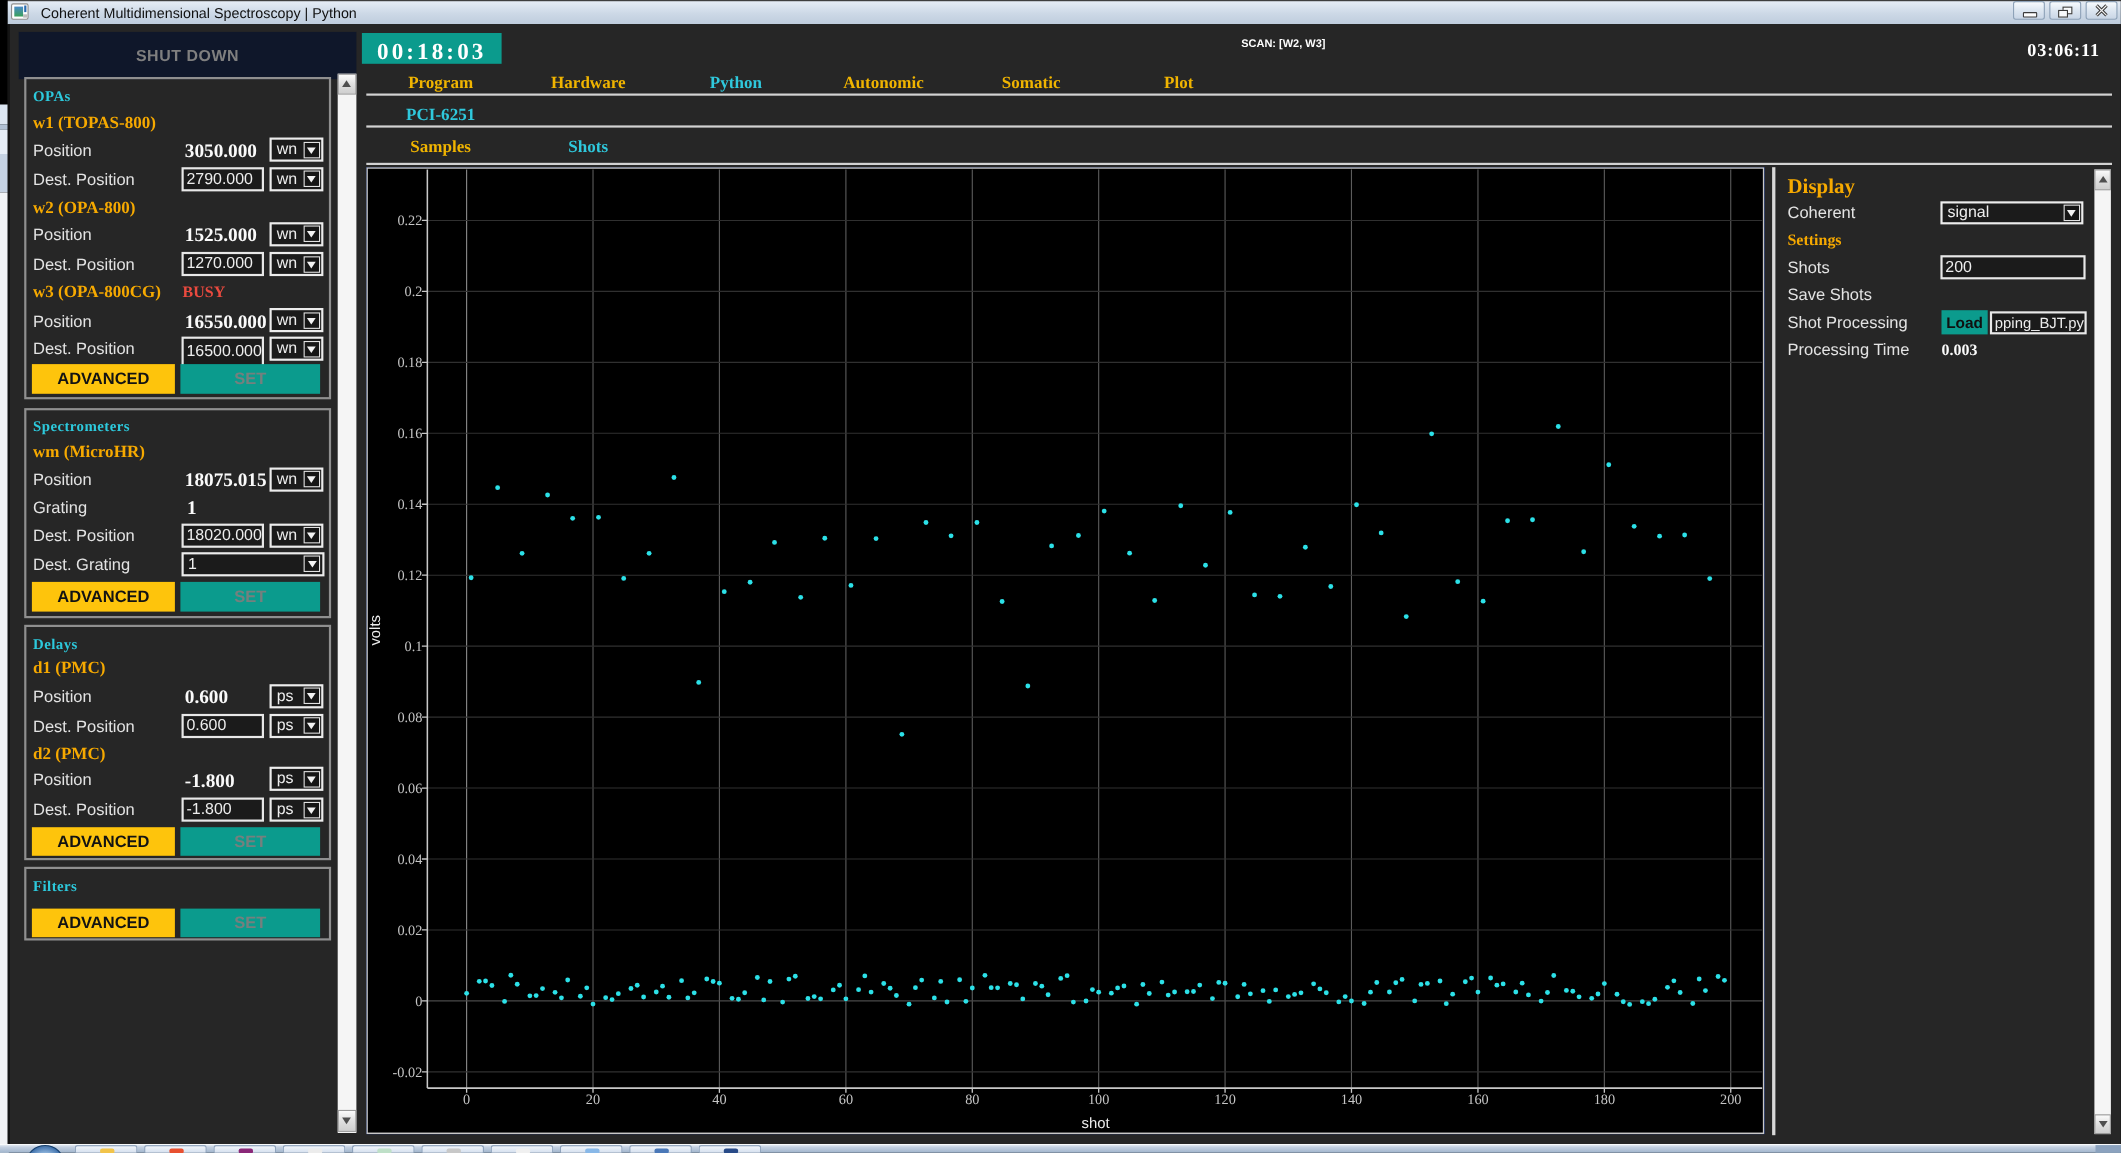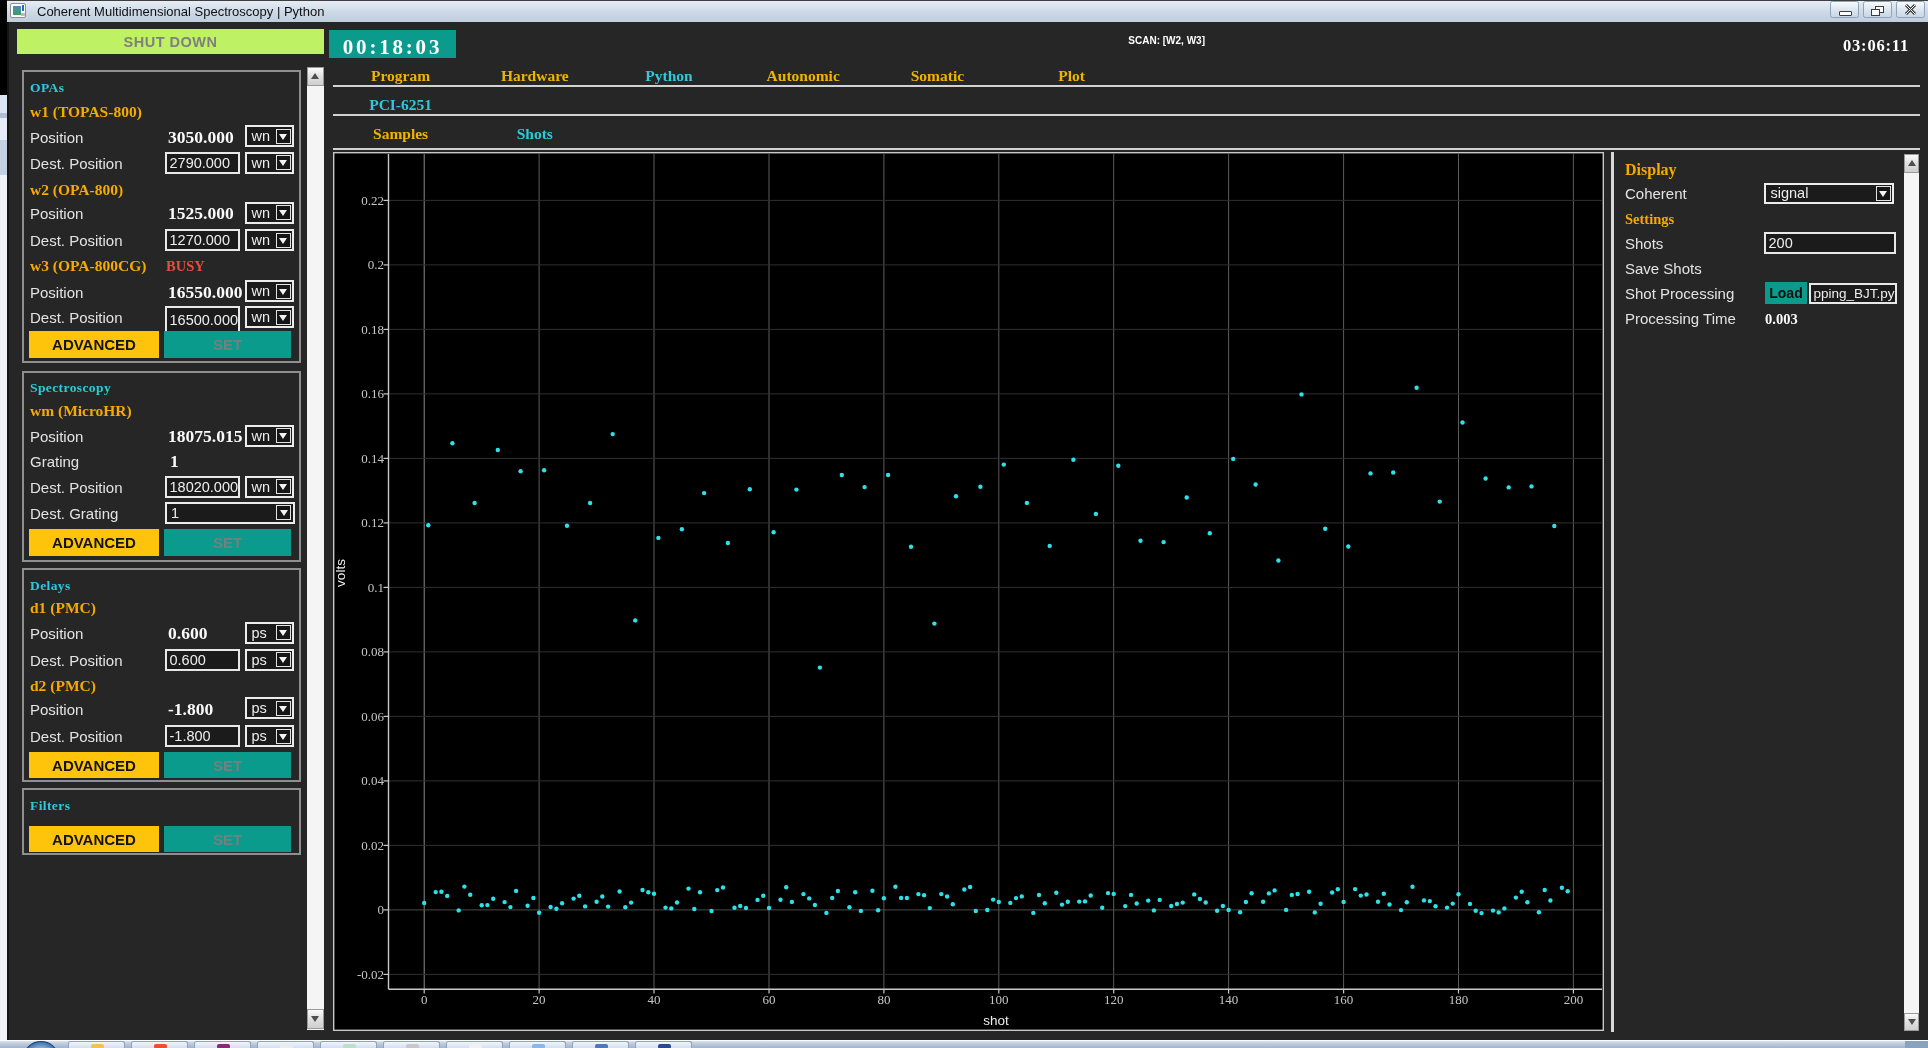--- a/index.html
+++ b/index.html
@@ -45,21 +45,21 @@
 <div class="a" style="left:1863px;top:1px;width:29px;height:17px;background:linear-gradient(#f8fbfe,#dfe8f2 45%,#c9d6e6);border:1px solid #8ea2b8;border-radius:2.5px">
     <div class="a" style="left:11px;top:3.5px;width:9px;height:7px;border:1.5px solid #3c3c3c;background:#f8fafc"></div>
     <div class="a" style="left:7px;top:6.5px;width:9px;height:7px;border:1.5px solid #3c3c3c;background:#f8fafc"></div>
   </div>
 <div class="a" style="left:1896px;top:1px;width:29px;height:17px;background:linear-gradient(#f8fbfe,#dfe8f2 45%,#c9d6e6);border:1px solid #8ea2b8;border-radius:2.5px"><svg width="27" height="15" viewBox="0 0 27 15">
       <path d="M9 3 L18 12 M18 3 L9 12" stroke="#3c3c3c" stroke-width="3"></path>
       <path d="M9 3 L18 12 M18 3 L9 12" stroke="#f4f4f4" stroke-width="1"></path>
     </svg></div>
 <div class="a" style="left:7px;top:22px;width:1921px;height:1018px;background:#262626"></div>
 <div class="a" style="left:7px;top:22px;width:2px;height:1018px;background:#141414"></div>
-<div class="a sans" style="left:17px;top:29px;width:307px;height:25px;background:#bef264;color:#7f7f7f;font-weight:bold;font-size:14.5px;display:flex;align-items:center;justify-content:center;letter-spacing:0.5px">SHUT DOWN</div>
+<div class="a sans" style="left:17px;top:29px;width:307px;height:43px;background:#0f172a;color:#7f7f7f;font-weight:bold;font-size:14.5px;display:flex;align-items:center;justify-content:center;letter-spacing:0.5px">SHUT DOWN</div>
 <div class="a ser" style="left:329px;top:30px;width:127px;height:28px;background:#0b9b8d;color:#fff;font-size:21px;letter-spacing:2.8px;display:flex;align-items:center;justify-content:center;padding-top:7px">00:18:03</div>
 <div class="a sans" style="left:1045px;top:35px;width:160px;text-align:right;color:#fff;font-weight:bold;font-size:10px">SCAN: [W2, W3]</div>
 <div class="a ser" style="left:1749px;top:36px;width:160px;text-align:right;color:#fff;font-size:16.5px;letter-spacing:0.8px">03:06:11</div>
 <div class="tab" style="left:400.6px;top:66.5px">Program</div>
 <div class="tab" style="left:534.8px;top:66.5px">Hardware</div>
 <div class="tab tabc" style="left:669px;top:66.5px">Python</div>
 <div class="tab" style="left:803.2px;top:66.5px">Autonomic</div>
 <div class="tab" style="left:937.4px;top:66.5px">Somatic</div>
 <div class="tab" style="left:1071.6px;top:66.5px">Plot</div>
 <div class="sep" style="top:84.5px"></div>
@@ -106,21 +106,21 @@
   </div>
 <div class="lb" style="left:30px;top:310px">Dest. Position</div>
 <div class="inp" style="left:165px;top:306px;width:75px;height:28px">16500.000</div>
 <div class="cb" style="left:245px;top:306px;width:49px;height:22px">
     <span>wn</span>
     <i></i>
   </div>
 <div class="badv" style="left:29px;top:331px;width:130px;height:27px">ADVANCED</div>
 <div class="bset" style="left:164px;top:331px;width:127px;height:27px">SET</div>
 <div class="panel" style="left:22px;top:371px;width:279px;height:191px"></div>
-<div class="hc" style="left:30px;top:379.5px;font-size:13.5px">Spectroscopy</div>
+<div class="hc" style="left:30px;top:379.5px;font-size:13.5px">Spectrometers</div>
 <div class="ho" style="left:30px;top:402.5px">wm (MicroHR)</div>
 <div class="lb" style="left:30px;top:429px">Position</div>
 <div class="val" style="left:168px;top:428px">18075.015</div>
 <div class="cb" style="left:245px;top:424.5px;width:49px;height:22px">
     <span>wn</span>
     <i></i>
   </div>
 <div class="lb" style="left:30px;top:454px">Grating</div>
 <div class="val" style="left:170px;top:453px">1</div>
 <div class="lb" style="left:30px;top:479.5px">Dest. Position</div>
@@ -455,21 +455,21 @@
         <circle cx="1205.9" cy="760.3" r="2.2"></circle>
         <circle cx="1211.7" cy="738" r="2.2"></circle>
         <circle cx="1217.4" cy="748.5" r="2.2"></circle>
         <circle cx="1228.9" cy="735.7" r="2.2"></circle>
         <circle cx="1234.7" cy="739.2" r="2.2"></circle>
       </g>
 <rect x="0.7" y="0.7" width="1269.6" height="877.6" fill="none" stroke="#c8c8c8" stroke-width="1.4"></rect>
 </svg>
 </div>
 <div class="a" style="left:1610.5px;top:152px;width:3px;height:880px;background:#d8d8d8"></div>
-<div class="ho" style="left:1625px;top:162px;font-size:16px">Display</div>
+<div class="ho" style="left:1625px;top:162px;font-size:19px">Display</div>
 <div class="lb" style="left:1625px;top:186px">Coherent</div>
 <div class="cb" style="left:1764px;top:182.5px;width:130px;height:21.5px">
     <span>signal</span>
     <i></i>
   </div>
 <div class="ho" style="left:1625px;top:211px;font-size:14.5px">Settings</div>
 <div class="lb" style="left:1625px;top:236px">Shots</div>
 <div class="inp" style="left:1764px;top:232px;width:132px;height:21.5px">200</div>
 <div class="lb" style="left:1625px;top:261px">Save Shots</div>
 <div class="lb" style="left:1625px;top:286px">Shot Processing</div>

